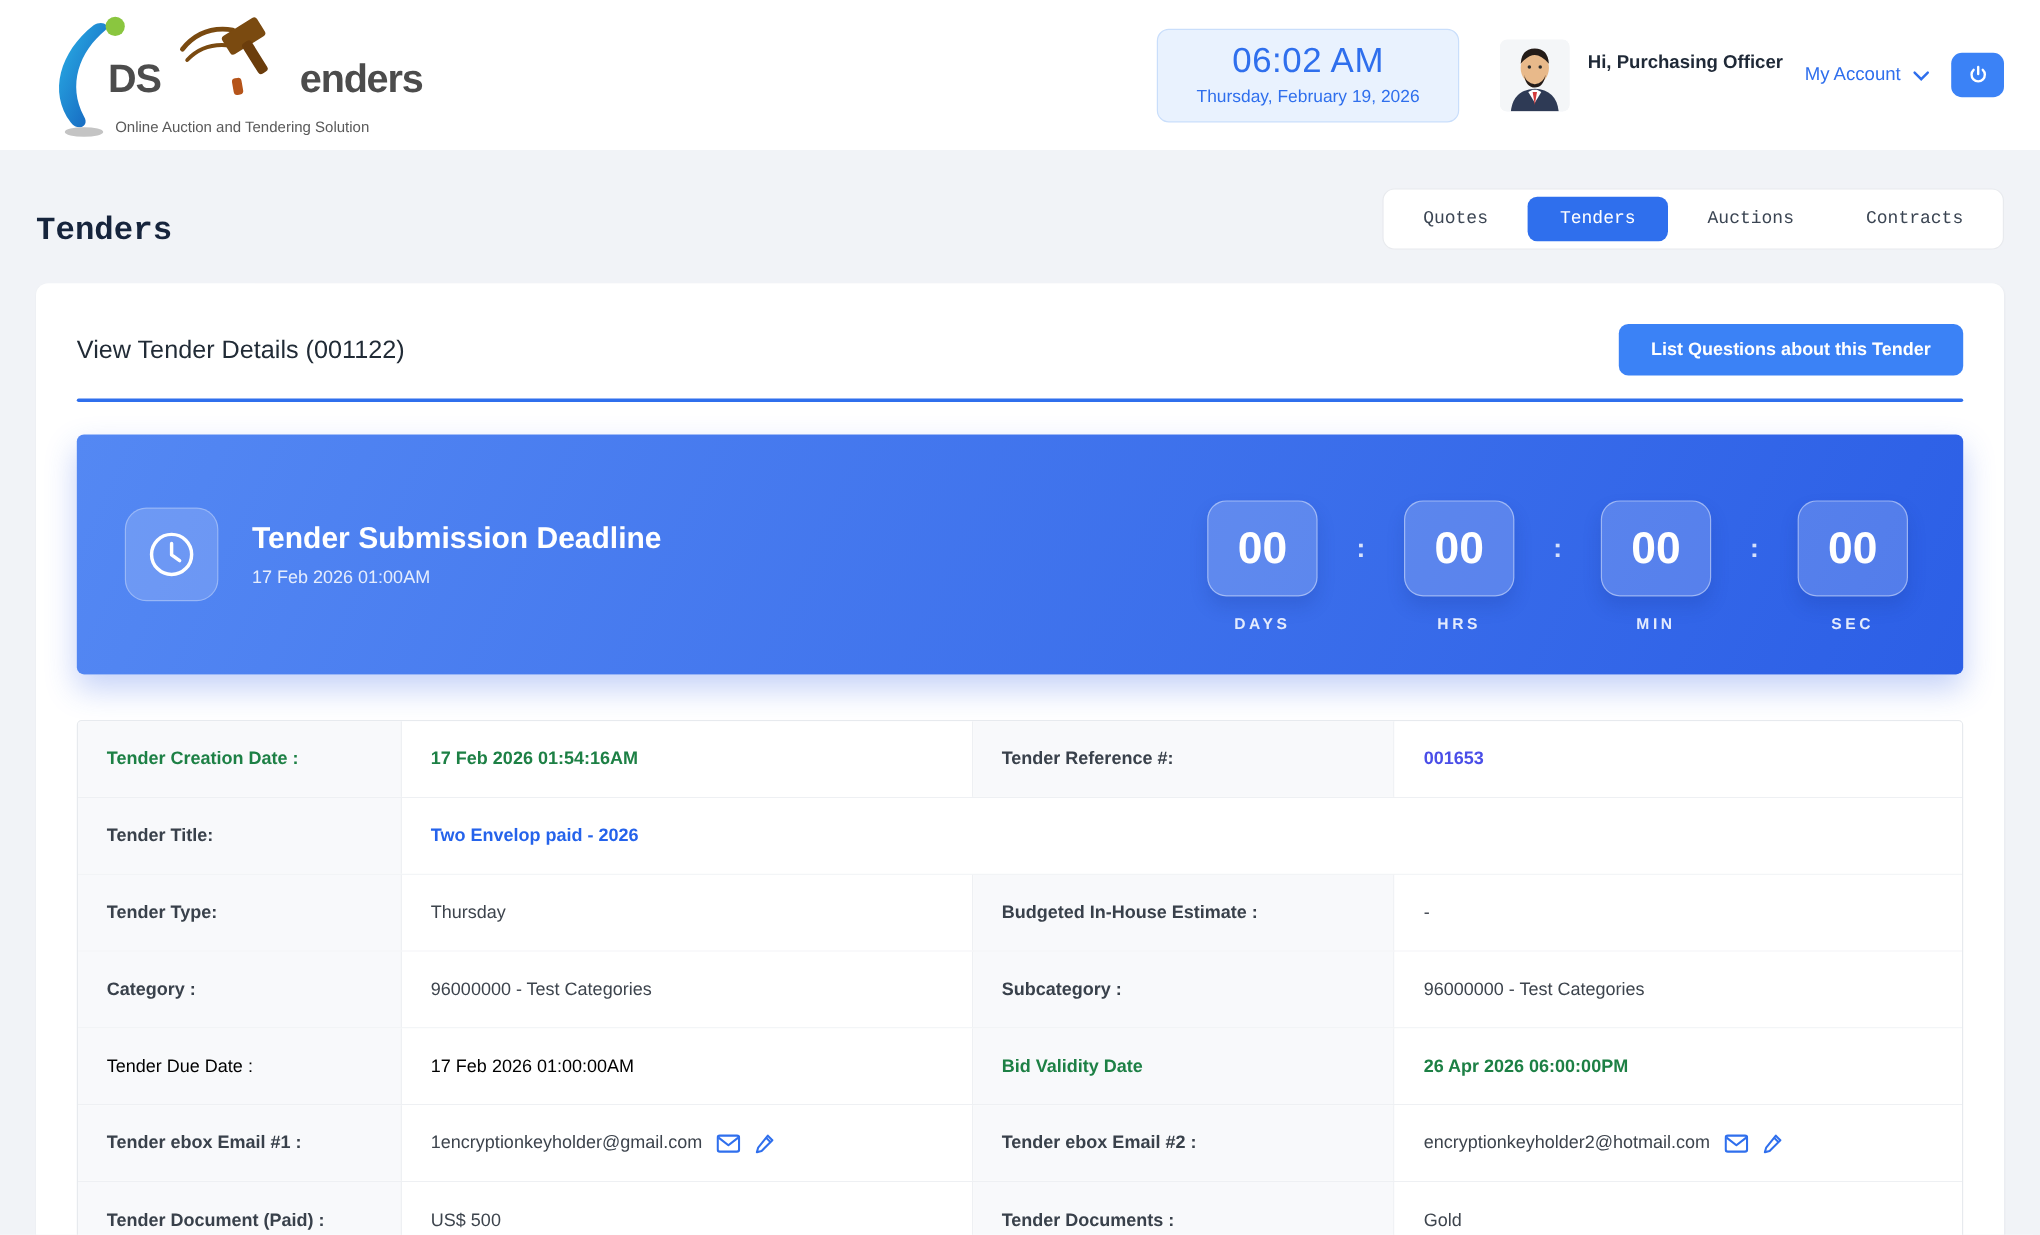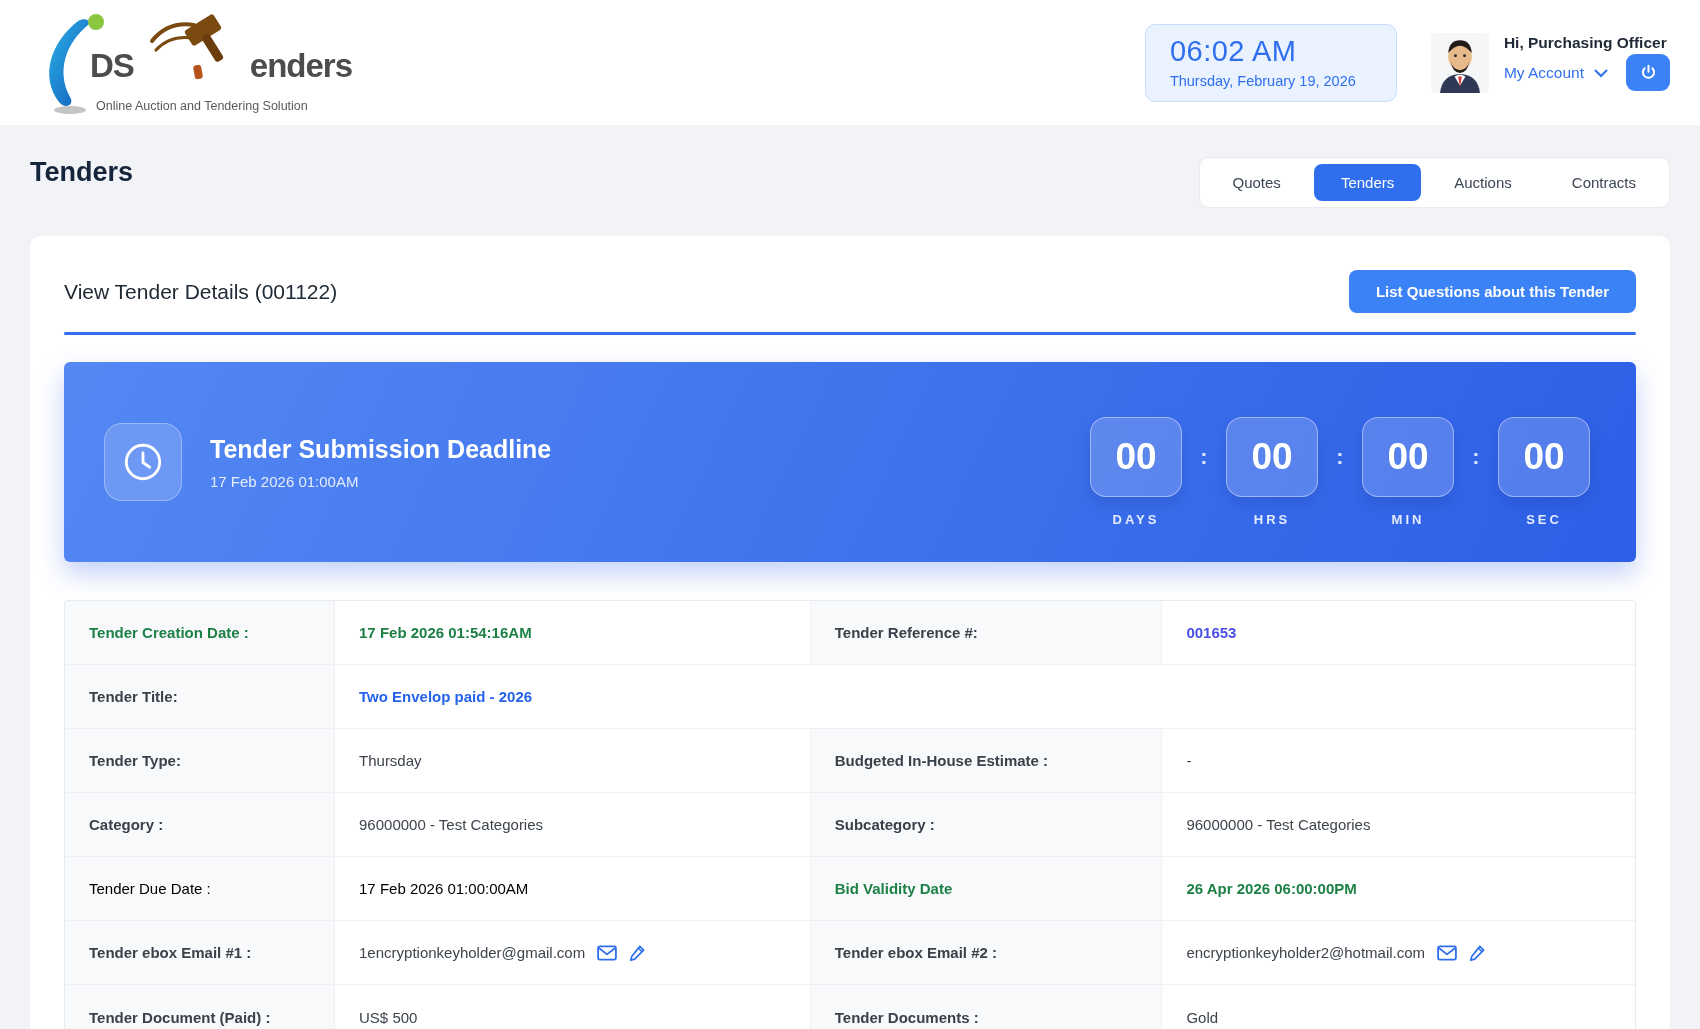--- a/index.html
+++ b/index.html
@@ -10,36 +10,36 @@
     font-family:"Liberation Sans", sans-serif;
   }
 
   
   .topbar { height:125px; background:#ffffff; display:flex; align-items:center; padding:0 30px; }
   .logo { position:relative; width:310px; height:108px; flex:0 0 auto; }
   .logo-text { position:absolute; left:60px; top:38px; font-size:33px; font-weight:bold; color:#4c4c4c; letter-spacing:-1px; display:flex;gap:38px; }
   .logo-gap { width:40px; }
   .logo-tagline { position:absolute; left:66px; top:90px; font-size:12.5px; color:#5a5a5a; }
 
-  .clockbox { margin-left:auto; background:#e9f2fe; border:1px solid #c9defb; border-radius:10px; padding:10px 24px 12px; min-width:252px; text-align:left; }
+  .clockbox { margin-left:auto; background:#e9f2fe; border:1px solid #c9defb; border-radius:10px; padding:10px 24px 12px; min-width:252px; text-align:center; }
   .clock-time { color:#2f6fed; font-size:29px; font-weight:500; letter-spacing:.5px; }
   .clock-date { color:#2f6fed; font-size:14.5px; margin-top:5px; }
 
   .usercluster { display:flex; align-items:center; margin-left:34px; gap:15px; }
   .avatar { width:58px; height:60px; border-radius:6px; overflow:hidden; background:#f3f5f7; flex:0 0 auto; }
-  .user-col { display:flex; flex-direction:column; gap:2px; }
+  .user-col { display:flex; flex-direction:row; gap:18px; }
   .greeting { font-size:15.5px; font-weight:bold; color:#1f2937; }
   .account-row { display:flex; align-items:center; gap:10px; }
   .account-link { color:#2f6fed; font-size:15.5px; cursor:pointer; }
   .chev { margin-top:2px; }
   .power-btn { width:44px; height:37px; background:#3b82f6; border:none; border-radius:9px; display:flex; align-items:center; justify-content:center; margin-left:8px; cursor:pointer; }
 
   
   .content { padding:0 30px; }
-  .page-head { display:flex; align-items:flex-start; justify-content:space-between; margin-top:32px; }
+  .page-head { display:flex; align-items:flex-end; justify-content:space-between; margin-top:32px;font-family:Liberation Mono, monospace; }
   .page-title { font-size:27px; font-weight:bold; color:#16243c; }
   .tabs { background:#fff; border:1px solid #e8eaee; border-radius:10px; padding:6px; display:flex; gap:6px; }
   .tab { padding:10px 27px; font-size:15px; color:#3b4553; border-radius:8px; cursor:pointer; white-space:nowrap; }
   .tab.active { background:#2f6fed; color:#fff; }
 
   .card { background:#fff; border-radius:10px; margin-top:28px; padding:34px 34px 0; box-shadow:0 1px 2px rgba(16,24,40,.04); }
   .card-head { display:flex; justify-content:space-between; align-items:center; }
   .card-title { font-size:21px; color:#212b36; }
   .btn-primary { background:#3b82f6; color:#fff; font-size:15px; font-weight:bold; border:none; border-radius:8px; padding:13px 27px; cursor:pointer; font-family:"Liberation Sans",sans-serif; }
   .divider { height:3px; background:#2f6fed; margin-top:19px; border-radius:2px; }
@@ -47,21 +47,21 @@
   
   .banner { margin-top:27px; height:200px; border-radius:6px;
     background:linear-gradient(115deg,#5488f3 0%, #2c5fe6 100%);
     display:flex; align-items:center; padding:0 46px 0 40px;
     box-shadow:0 12px 26px rgba(45,95,230,.28); }
   .banner-icon { width:78px; height:78px; border-radius:18px; background:rgba(255,255,255,.16);
     border:1px solid rgba(255,255,255,.3); display:flex; align-items:center; justify-content:center; flex:0 0 auto; }
   .banner-texts { margin-left:28px; }
   .banner-title { color:#fff; font-size:25px; font-weight:bold; }
   .banner-sub { color:rgba(255,255,255,.85); font-size:15px; margin-top:9px; }
-  .countdown { margin-left:auto; display:flex; align-items:flex-start; transform:translateY(10px); }
+  .countdown { margin-left:auto; display:flex; align-items:flex-start; transform:translateY(10px);gap:14px; }
   .cd-unit { width:92px; display:flex; flex-direction:column; align-items:center; }
   .cd-box { width:92px; height:80px; border-radius:16px; background:rgba(255,255,255,.18);
     border:1px solid rgba(255,255,255,.42); display:flex; align-items:center; justify-content:center;
     font-size:37px; font-weight:bold; color:#fff; box-shadow:0 8px 14px rgba(20,50,140,.18); }
   .cd-label { margin-top:15px; font-size:13px; font-weight:bold; letter-spacing:3px; color:#e3ebfd; }
   .cd-colon { width:44px; height:80px; display:flex; align-items:center; justify-content:center;
     color:rgba(255,255,255,.8); font-size:22px; font-weight:bold; }
 
   
   .details { margin-top:38px; border:1px solid #e7eaee; border-radius:4px; overflow:hidden; }

